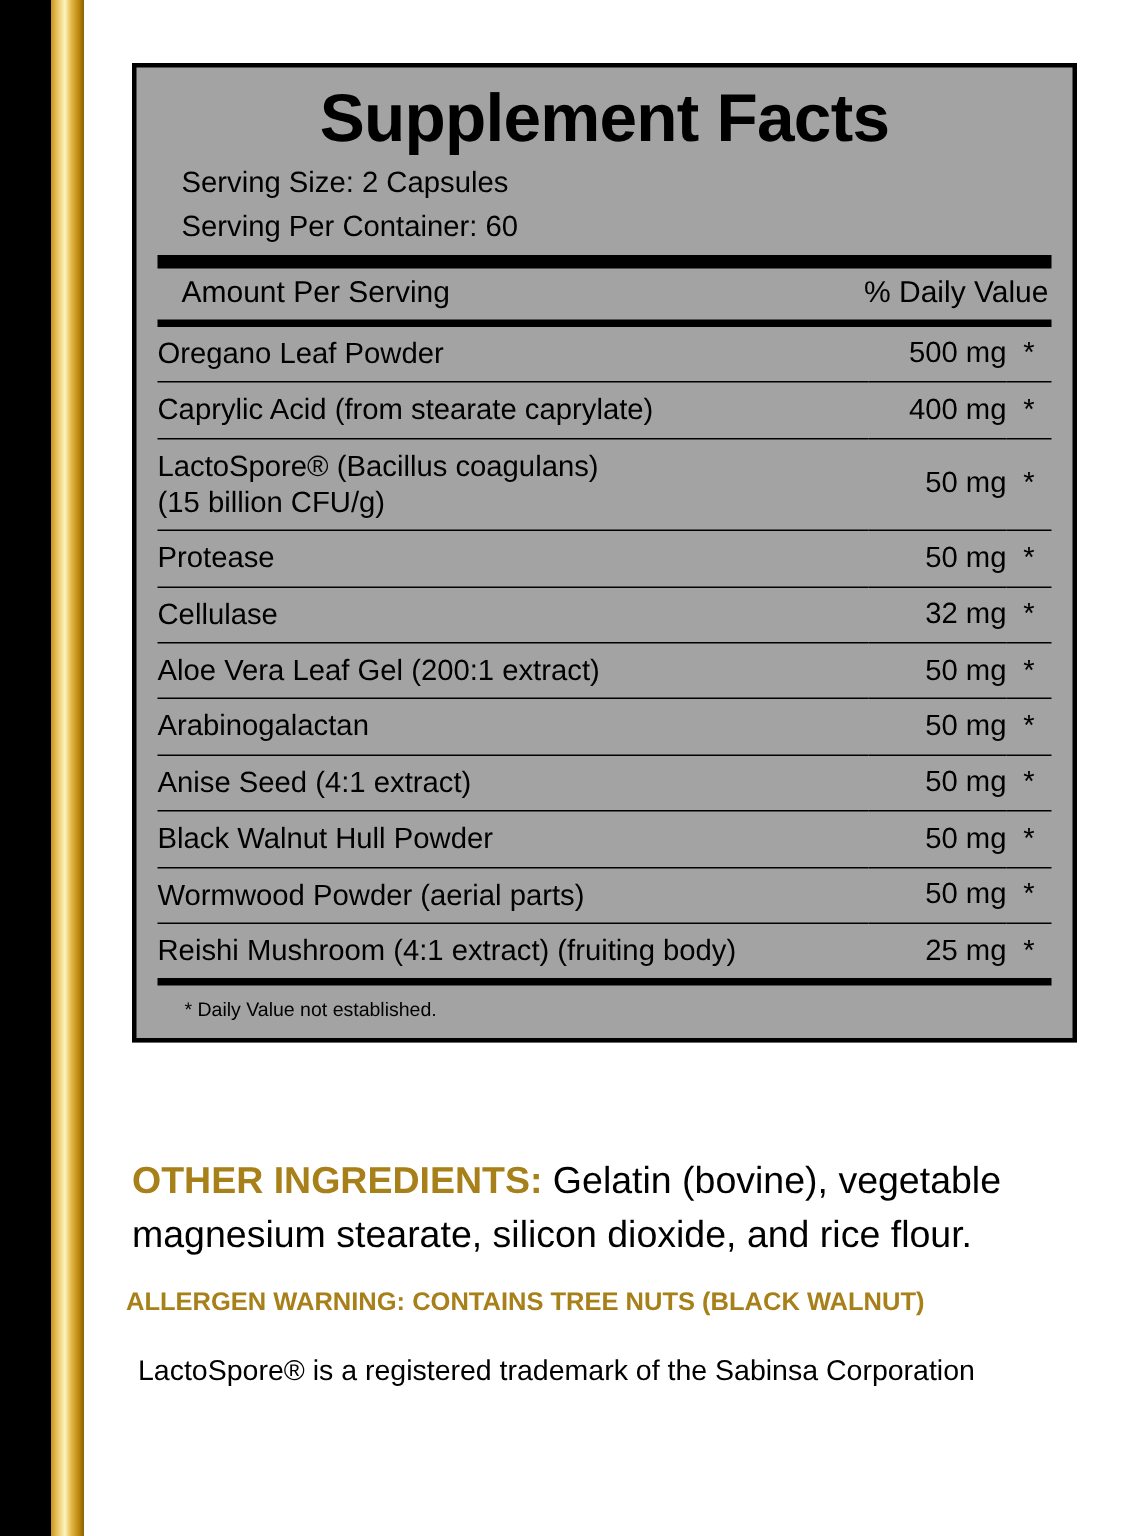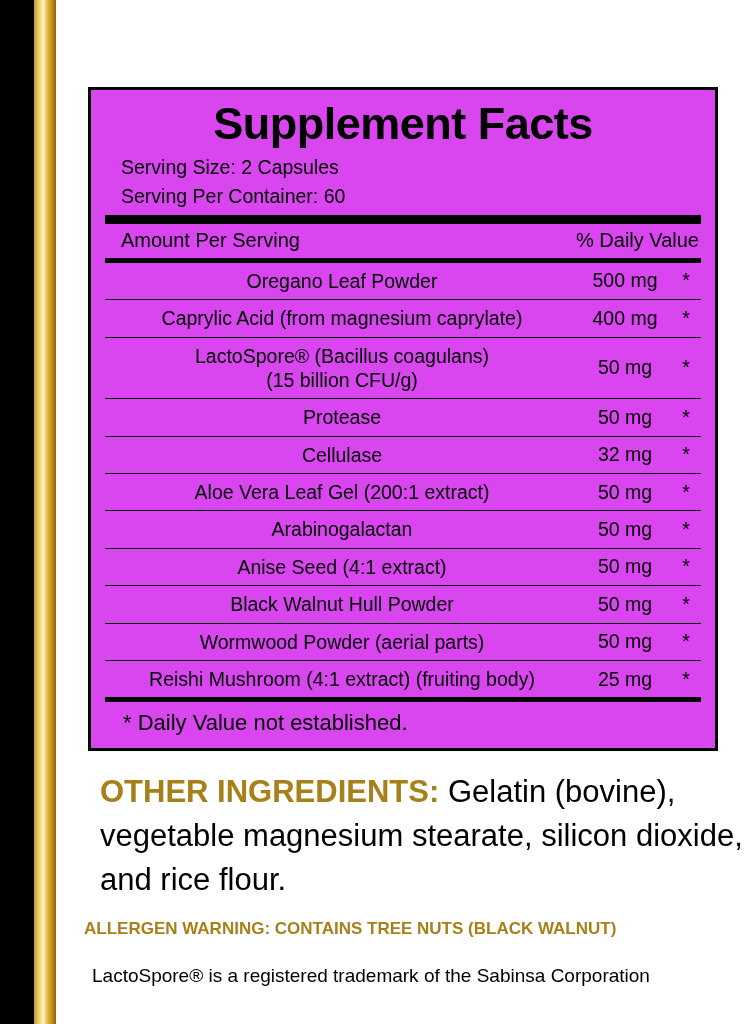--- a/index.html
+++ b/index.html
@@ -55,24 +55,23 @@
     height: 1024px;
   }
 
   
   .facts-panel {
     position: absolute;
     left: 4px;
     top: 42px;
     width: 630px;
     border: 3px solid #000000;
-    background: #d946ef;
+    background: #a3a3a3;
     box-sizing: border-box;
     padding: 6px 14px 10px 14px;
-    margin-top: 45px;
   }
 
   .facts-title {
     text-align: center;
     font-size: 45px;
     font-weight: bold;
     letter-spacing: -0.5px;
     line-height: 1.05;
     margin: 4px 0 6px 0;
     color: #000;
@@ -106,58 +105,57 @@
   table.ingredients {
     width: 100%;
     border-collapse: collapse;
     font-size: 19.5px;
     color: #000;
   }
   table.ingredients td {
     border-top: 1.6px solid #000;
     padding: 6px 0 6px 0;
     vertical-align: middle;
-    text-align: center;
   }
   table.ingredients tr:first-child td {
     border-top: none;
   }
   td.ing-name {
     padding-left: 16px;
     line-height: 1.25;
   }
   td.ing-amount {
     text-align: right;
     white-space: nowrap;
     padding-right: 10px;
     width: 92px;
   }
   td.ing-dv {
     text-align: center;
     width: 30px;
   }
 
   .footnote {
-    font-size: 22px;
+    font-size: 13px;
     padding: 8px 0 2px 18px;
     color: #000;
   }
 
   
   .below {
     position: absolute;
     left: 0;
     top: 770px;
     width: 666px;
   }
   .other-ing {
-    font-size: 31px;
+    font-size: 25px;
     line-height: 1.42;
     color: #000;
-    margin: 0 0 4px 16px;
+    margin: 0 0 4px 4px;
   }
   .label-gold {
     color: #a8801a;
     font-weight: bold;
   }
   .allergen {
     font-size: 17px;
     font-weight: bold;
     color: #a8801a;
     line-height: 1.35;
@@ -197,21 +195,21 @@
     <div class="rule-med"></div>
 
     <table class="ingredients">
       <tbody id="ingredient-rows">
           <tr>
             <td class="ing-name">Oregano Leaf Powder</td>
             <td class="ing-amount">500 mg</td>
             <td class="ing-dv">*</td>
           </tr>
           <tr>
-            <td class="ing-name">Caprylic Acid (from magnesium caprylate)</td>
+            <td class="ing-name">Caprylic Acid (from stearate caprylate)</td>
             <td class="ing-amount">400 mg</td>
             <td class="ing-dv">*</td>
           </tr>
           <tr>
             <td class="ing-name">LactoSpore® (Bacillus coagulans)<br>(15 billion CFU/g)</td>
             <td class="ing-amount">50 mg</td>
             <td class="ing-dv">*</td>
           </tr>
           <tr>
             <td class="ing-name">Protease</td>

